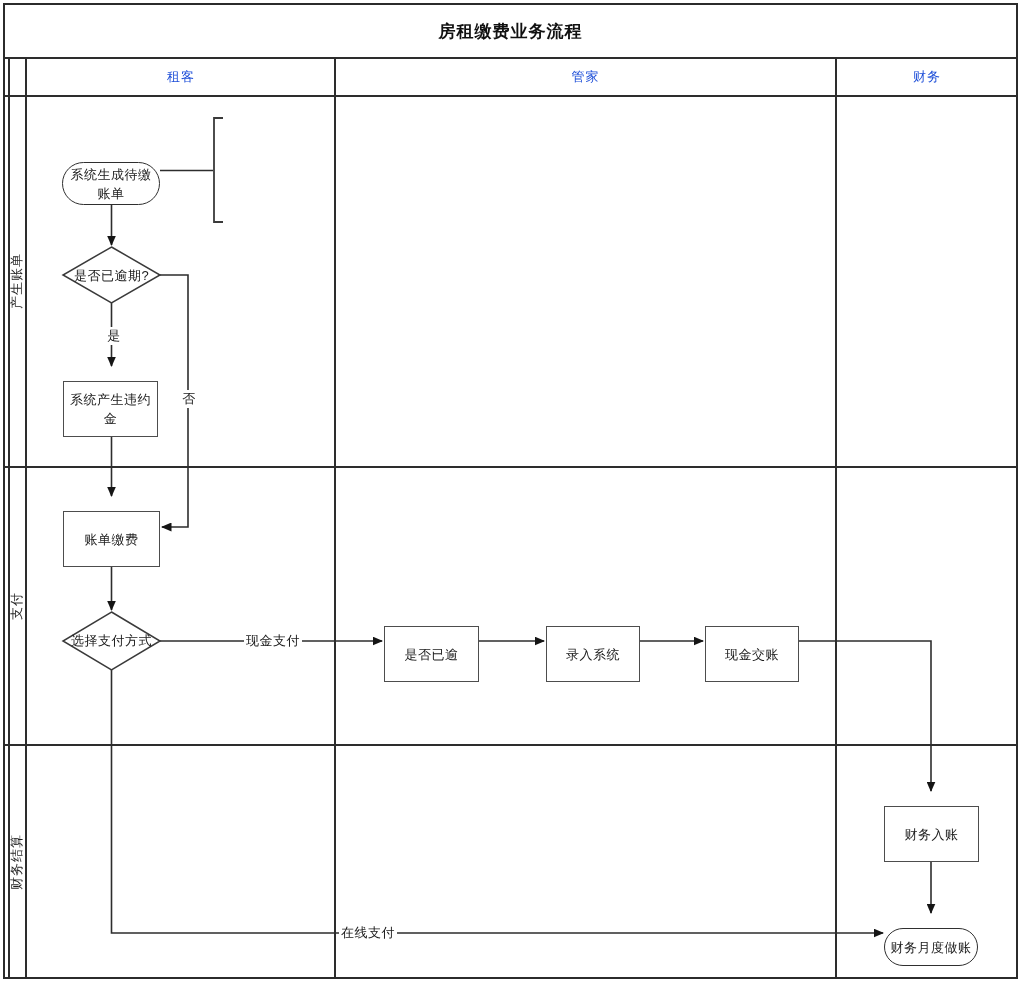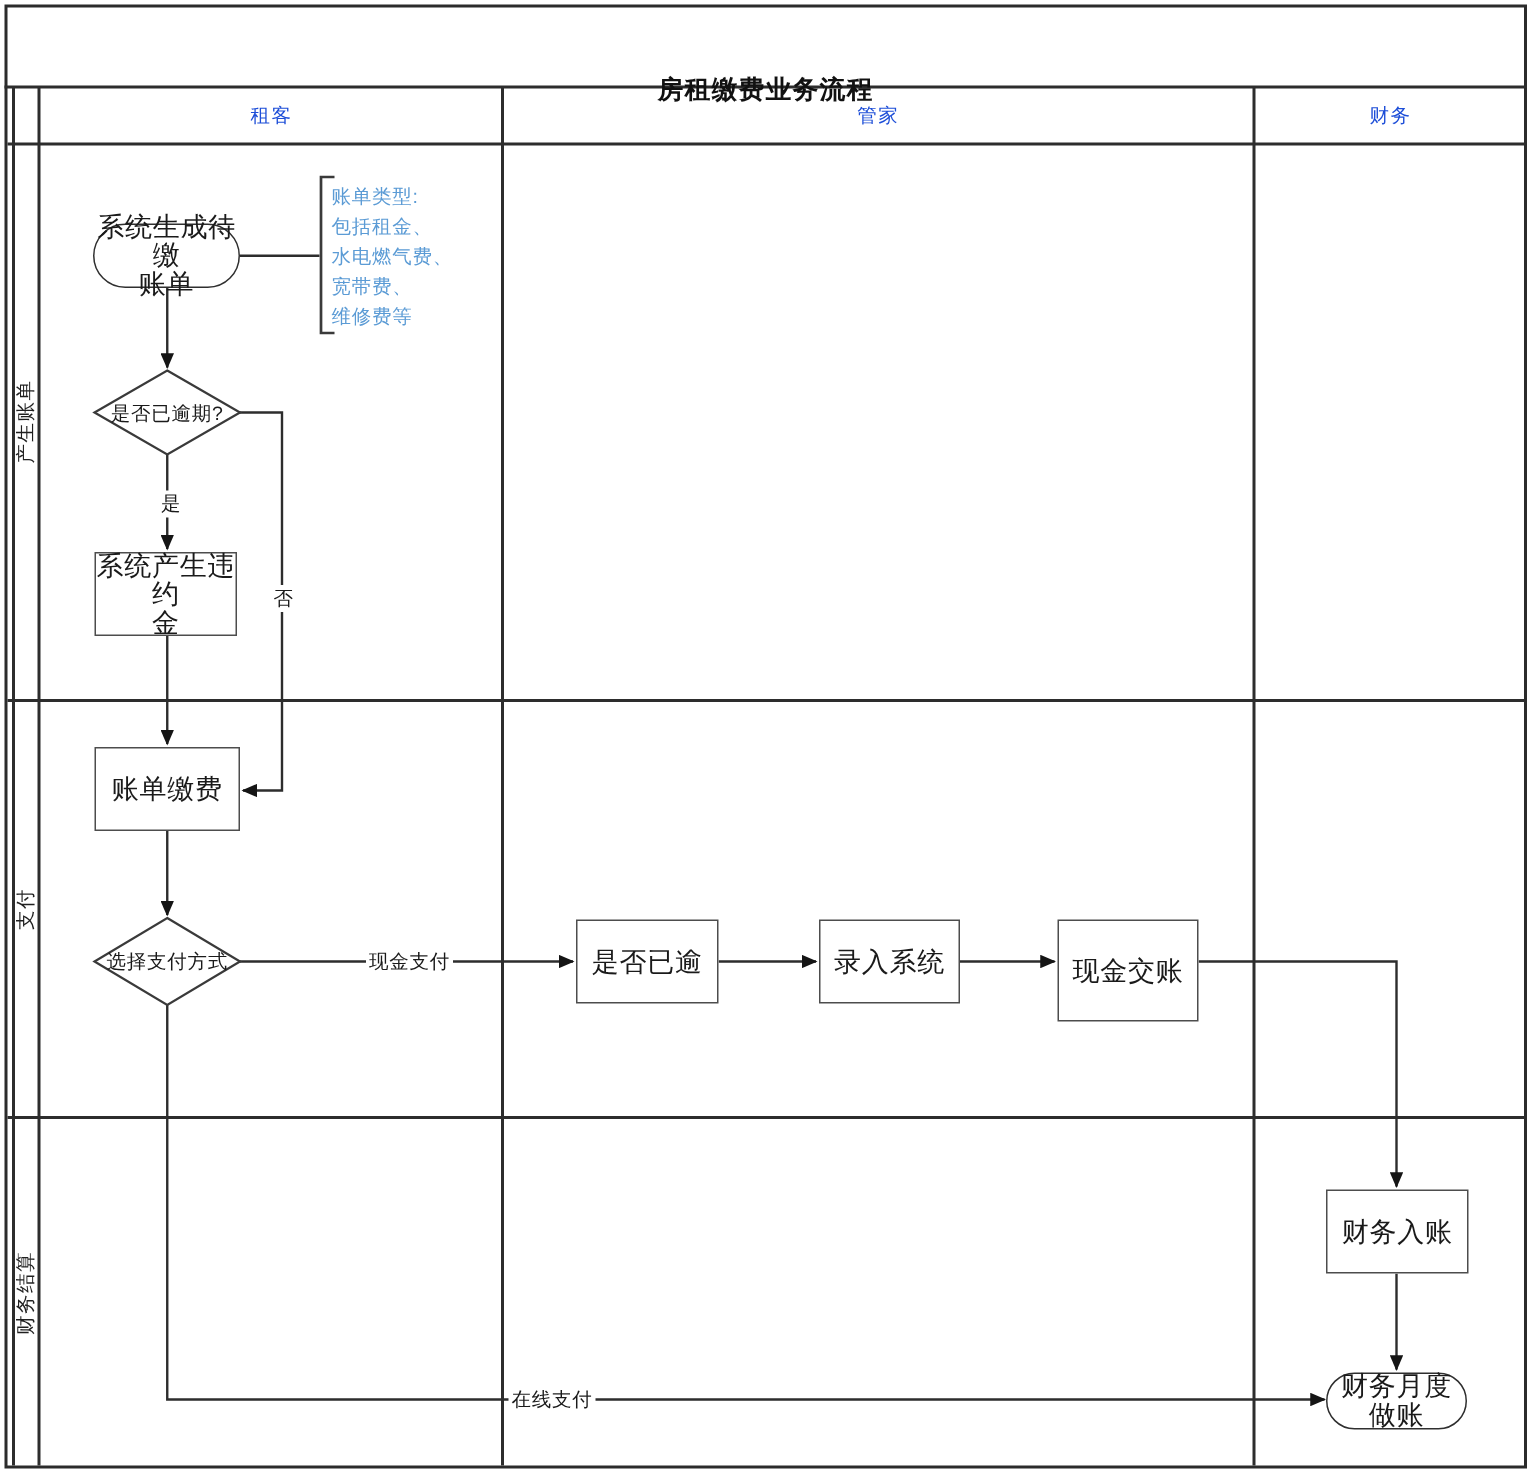--- a/index.html
+++ b/index.html
@@ -5,36 +5,36 @@
   html,body{margin:0;padding:0;background:#ffffff;}
   .canvas{
     position:relative;width:1022px;height:989px;background:#ffffff;
     font-family:"Liberation Sans","DejaVu Sans",sans-serif;color:#1f1f1f;overflow:hidden;
   }
   .gridline{position:absolute;background:#2d2d2d;}
   .outer-border{position:absolute;left:3px;top:3px;width:1011px;height:972px;border:2px solid #2b2b2b;background:transparent;}
   .page-title{
     position:absolute;left:3px;top:4px;width:1015px;height:54px;
     display:flex;align-items:center;justify-content:center;
-    font-size:17px;font-weight:bold;letter-spacing:1px;color:#111;margin-top:28px;
+    font-size:17px;font-weight:bold;letter-spacing:1px;color:#111;
   }
   .lane-header{
     position:absolute;top:58px;height:38px;display:flex;align-items:center;justify-content:center;
     font-size:13px;color:#1d4ed8;letter-spacing:1px;
   }
   .row-label{
     position:absolute;left:8px;width:17px;display:flex;align-items:center;justify-content:center;
     font-size:13px;color:#1f1f1f;
   }
   .row-label > span{transform:rotate(-90deg);white-space:nowrap;letter-spacing:1px;}
   svg.connectors{position:absolute;left:0;top:0;width:1022px;height:989px;}
   .node{
     position:absolute;background:#ffffff;border:1.5px solid #4d4d4d;
     display:flex;flex-direction:column;align-items:center;justify-content:center;
-    font-size:18px;line-height:19px;color:#1a1a1a;text-align:center;letter-spacing:0.5px;box-sizing:border-box;
+    font-size:13px;line-height:19px;color:#1a1a1a;text-align:center;letter-spacing:0.5px;box-sizing:border-box;margin-top:13px;
   }
   .node span{display:block;}
   .stadium{border-radius:22px;border-color:#2f2f2f;}
   .diamond-label{
     position:absolute;display:flex;flex-direction:row;align-items:center;justify-content:center;
     font-size:13px;line-height:18px;color:#1a1a1a;text-align:center;letter-spacing:0.5px;background:transparent;
   }
   .edge-label{
     position:absolute;background:#ffffff;padding:0 2px;font-size:13px;color:#1a1a1a;
     display:flex;align-items:center;justify-content:center;letter-spacing:0.5px;
@@ -112,27 +112,20 @@
     <path d="M799,641 H931 V791" fill="none" stroke="#2d2d2d" stroke-width="1.6" marker-end="url(#arrow)"></path>
 
     <path d="M931,849 V913" fill="none" stroke="#2d2d2d" stroke-width="1.6" marker-end="url(#arrow)"></path>
 
     <path d="M111.5,670 V933 H883" fill="none" stroke="#2d2d2d" stroke-width="1.6" marker-end="url(#arrow)"></path>
 
     <polygon points="111.5,247 160,275 111.5,303 63,275" fill="#ffffff" stroke="#3a3a3a" stroke-width="1.5"></polygon>
     <polygon points="111.5,612 160,641 111.5,670 63,641" fill="#ffffff" stroke="#3a3a3a" stroke-width="1.5"></polygon>
   </svg>
 
-  <div class="note-text">
-    <span>账单类型:</span>
-    <span>包括租金、</span>
-    <span>水电燃气费、</span>
-    <span>宽带费、</span>
-    <span>维修费等</span>
-  </div>
 
   <div class="node stadium" style="left:62px;top:149px;width:98px;height:43px;">
     <span>系统生成待缴</span>
       <span>账单</span>
   </div>
 
   <div class="diamond-label" style="left:63px;top:249px;width:97px;height:54px;">
     <span>是否已逾</span>
       <span>期?</span>
   </div>
@@ -152,21 +145,21 @@
   </div>
 
   <div class="node" style="left:384px;top:613px;width:95px;height:56px;">
     <span>是否已逾</span>
   </div>
 
   <div class="node" style="left:546px;top:613px;width:94px;height:56px;">
     <span>录入系统</span>
   </div>
 
-  <div class="node" style="left:705px;top:613px;width:94px;height:68px;justify-content:center;">
+  <div class="node" style="left:705px;top:613px;width:94px;height:56px;justify-content:center;">
     <span>现金交账</span>
   </div>
 
   <div class="node" style="left:884px;top:793px;width:95px;height:56px;">
     <span>财务入账</span>
   </div>
 
   <div class="node stadium" style="left:884px;top:915px;width:94px;height:38px;border-radius:19px;">
     <span>财务月度做账</span>
   </div>

